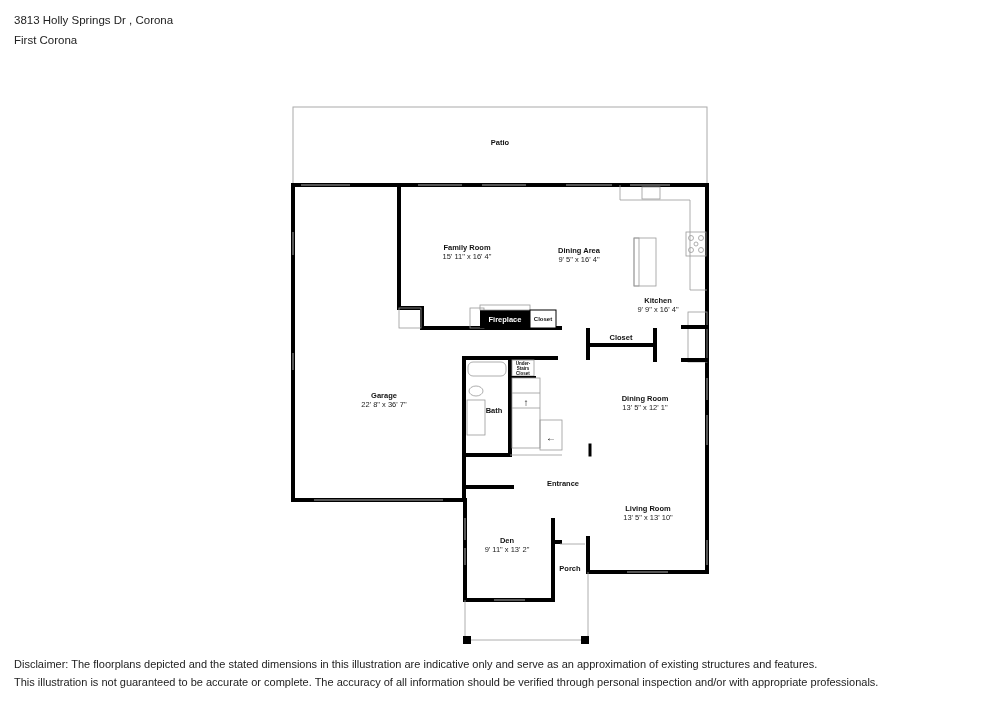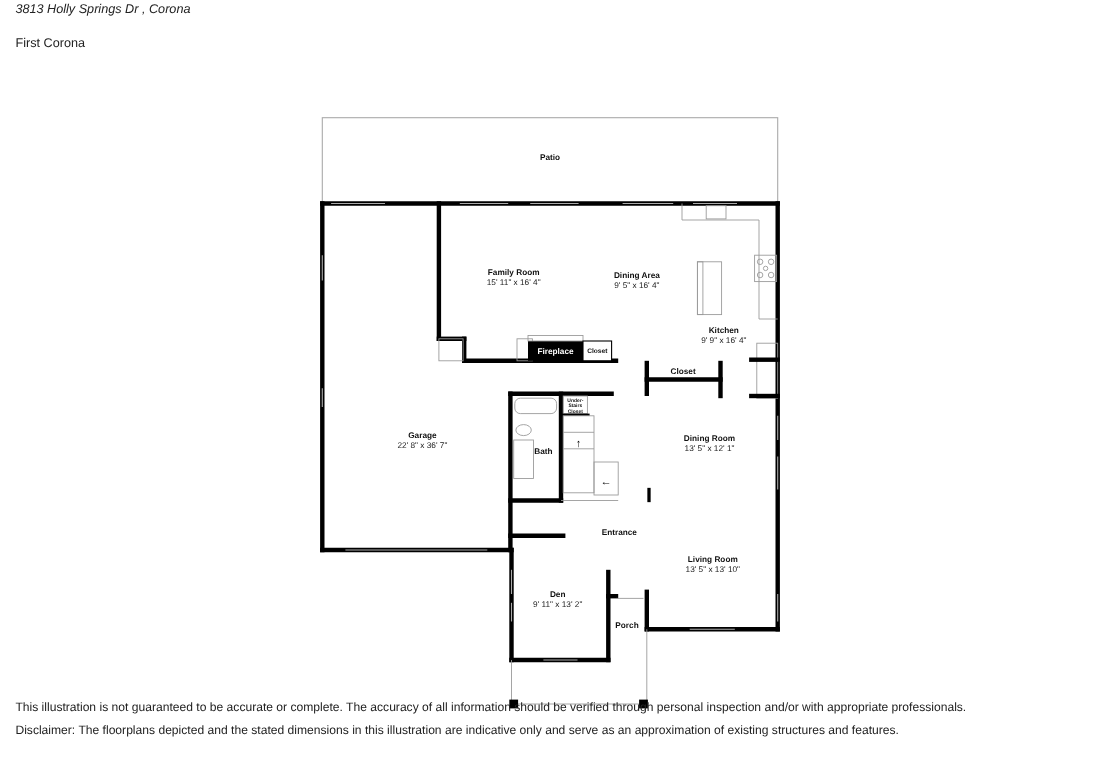--- a/index.html
+++ b/index.html
@@ -1,23 +1,23 @@
 <!DOCTYPE html>
 <html><head>
   <meta charset="utf-8">
   <style>
     html, body { margin: 0; padding: 0; background: #ffffff; }
     body { width: 1000px; height: 707px; position: relative; overflow: hidden;
            font-family: "Liberation Sans", sans-serif; color: #111; }
     .hdr { position: absolute; left: 14px; font-size: 11.5px; color: #222; }
-    #addr { top: 3px; font-style: italic; }
+    #addr { top: 14px; }
     #floor { top: 34px; }
     .disc { position: absolute; left: 14px; font-size: 11px; color: #222; white-space: nowrap; }
     #disc1 { top: 658px; }
-    #disc2 { top: 637px; }
+    #disc2 { top: 676px; }
     svg { position: absolute; left: 0; top: 0; }
     .lbl { font-family: "Liberation Sans", sans-serif; font-size: 7.5px; font-weight: bold; fill: #111; text-anchor: middle; }
     .dim { font-family: "Liberation Sans", sans-serif; font-size: 7.5px; fill: #222; text-anchor: middle; }
     .small { font-family: "Liberation Sans", sans-serif; font-size: 4.5px; font-weight: bold; fill: #111; text-anchor: middle; }
     .wall { stroke: #000; stroke-width: 4; fill: none; stroke-linecap: square; }
     .thin { stroke: #999; stroke-width: 0.8; fill: none; }
     .win { stroke: #aaa; stroke-width: 1; fill: #fff; }
   </style>
 </head>
 <body>

